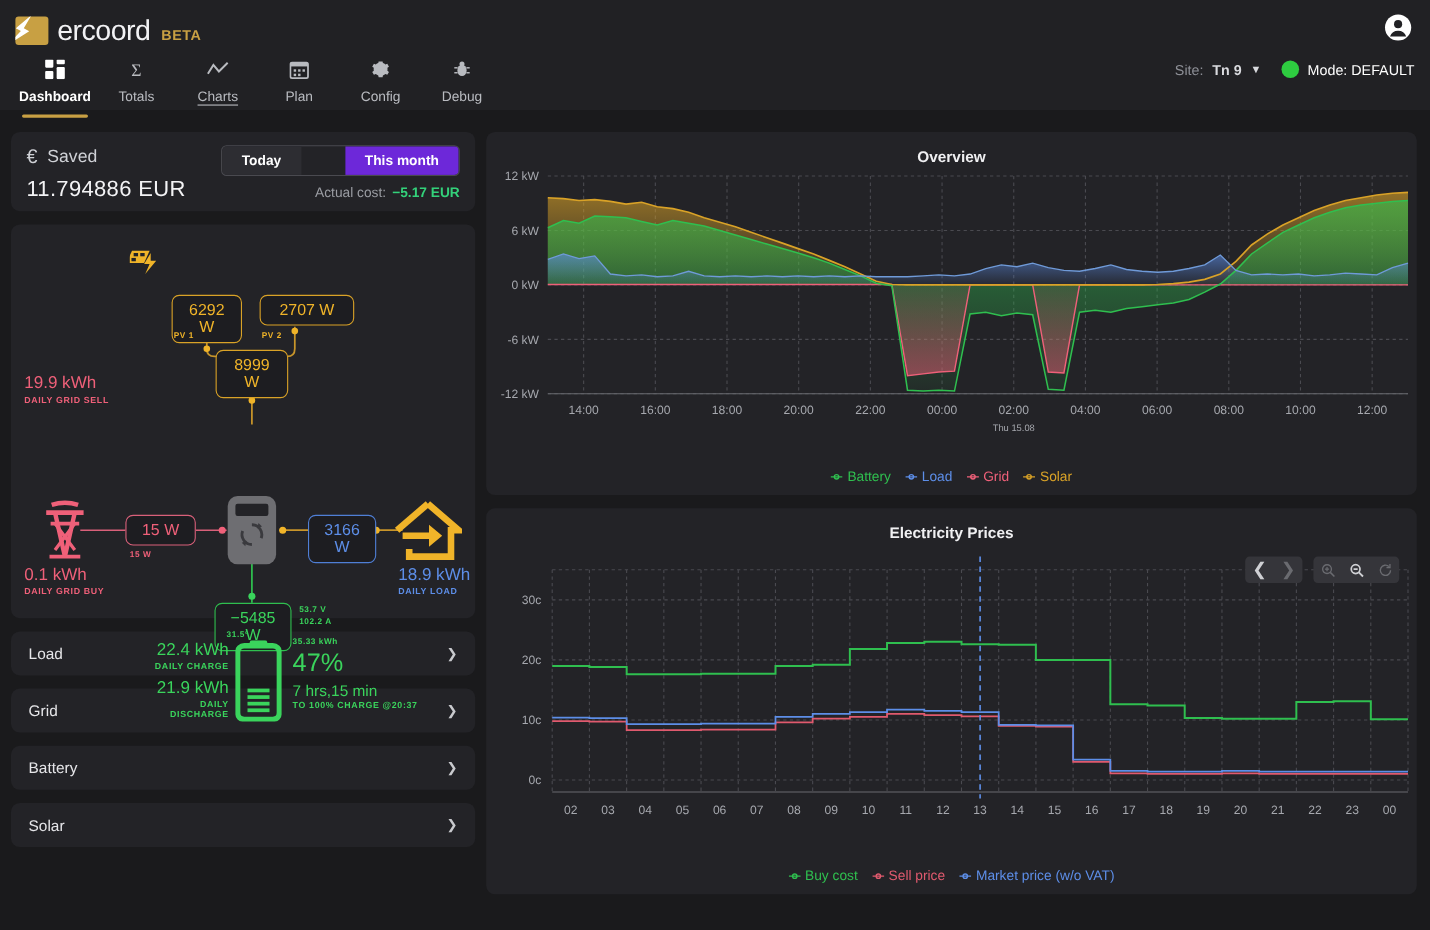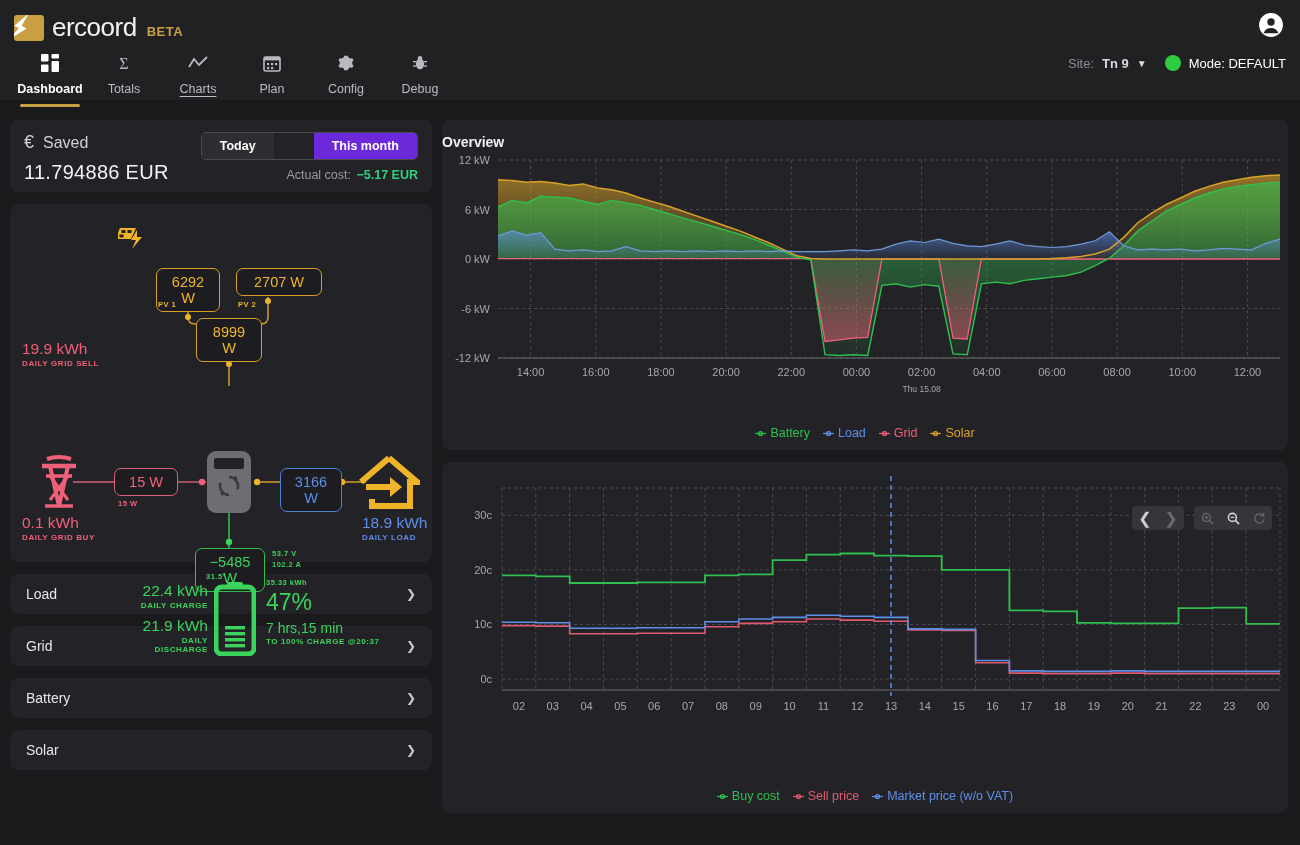--- a/index.html
+++ b/index.html
@@ -106,21 +106,21 @@
   
   .acc {
     margin-top: 12px; height: 40px; display: flex; align-items: center;
     justify-content: space-between; padding: 0 16px; cursor: pointer;
   }
   .acc-lbl { font-size: 14px; color: #e6e6e9; }
   .chev { color: #c9cace; font-size: 12px; }
 
   
   .chart-card { position: relative; }
-  .chart-title { text-align: left; font-size: 14px; font-weight: 700; color: #f0f0f2; padding-top: 14px; }
+  .chart-title { text-align: center; font-size: 14px; font-weight: 700; color: #f0f0f2; padding-top: 14px; }
   .chart-legend {
     position: absolute; bottom: 10px; left: 0; right: 0; display: flex;
     justify-content: center; gap: 13px; font-size: 12.5px;
   }
   .lg { display: flex; align-items: center; gap: 4px; }
   .lg-mark { width: 11px; height: 9px; }
 
   .axis-lbl { font-size: 11px; fill: #a6a8ae; font-family: "Liberation Sans", sans-serif; }
   .axis-lbl-sm { font-size: 8.5px; fill: #a6a8ae; font-family: "Liberation Sans", sans-serif; }
 
@@ -482,20 +482,21 @@
         <svg class="lg-mark" viewBox="0 0 12 10">
             <line x1="0" y1="5" x2="12" y2="5" stroke="#d9a227" stroke-width="1.4"></line>
             <circle cx="6" cy="5" r="2.2" fill="none" stroke="#d9a227" stroke-width="1.4"></circle>
           </svg>
         <span style="color:#d9a227">Solar</span>
       </span>
     </div>
   </div>
 
   <div class="card chart-card pr-card">
+    <div class="chart-title">Electricity Prices</div>
     <div class="pr-toolbar">
       <div class="tb-group">
         <div class="tb-btn">❮</div>
         <div class="tb-btn dim">❯</div>
       </div>
       <div class="tb-group">
         <div class="tb-btn dim">
           <svg width="13" height="13" viewBox="0 0 14 14">
               <circle cx="5.8" cy="5.8" r="4.3" fill="none" stroke="currentColor" stroke-width="1.3"></circle>
               <line x1="9" y1="9" x2="13" y2="13" stroke="currentColor" stroke-width="1.5"></line>

